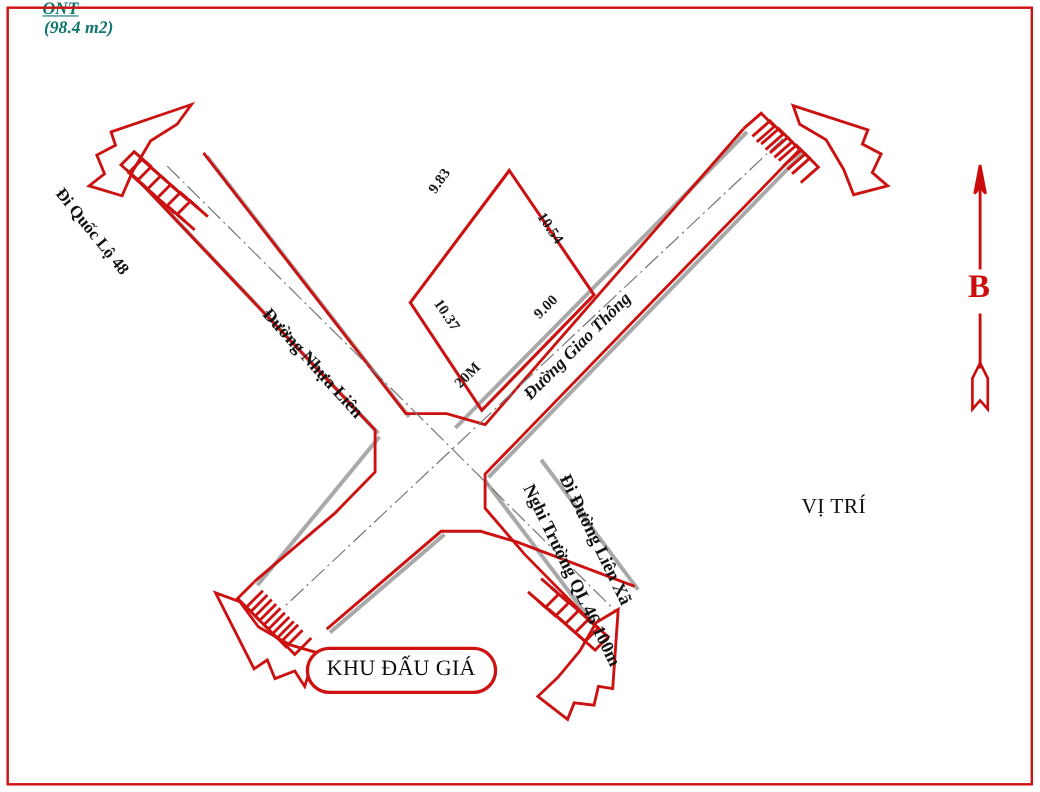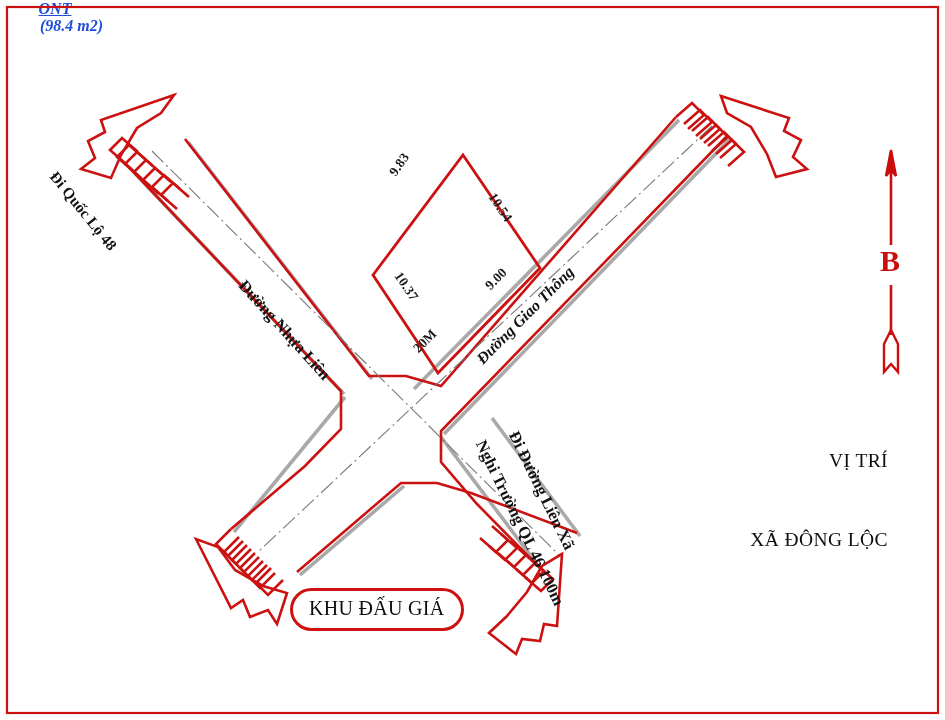--- a/index.html
+++ b/index.html
@@ -18,21 +18,21 @@
   .roadlbl{
     font-family:"Liberation Serif", serif;
     font-size:16px;color:#121212;font-style:italic;font-weight:600;
   }
   .roadlbl-up{
     font-family:"Liberation Serif", serif;
     font-size:16.5px;color:#121212;font-weight:600;
   }
   .parcel-code{
     font-family:"Liberation Serif", serif;
-    color:#1d4ed8;font-style:italic;font-size:16px;font-weight:700;
+    color:#0f766e;font-style:italic;font-size:16px;font-weight:700;
     text-align:center;
   }
   .parcel-code .code{ text-decoration:underline; display:block; }
   .parcel-code .area{ display:block; margin-top:-1px;padding-left:33px; }
   .locblock{
     font-family:"Liberation Serif", serif;
     font-size:19.5px;color:#0d0d0d;text-align:center;line-height:1.34;
     letter-spacing:.4px;
   }
   .titlebox{
@@ -228,22 +228,21 @@
   <div class="txt roadlbl-up" style="left:249px;top:276px;transform:rotate(48deg);transform-origin:0 0;">Đường Nhựa Liên</div>
 
   <div class="txt roadlbl" style="left:473px;top:355px;transform:rotate(-45deg);transform-origin:0 0;">Đường Giao Thông</div>
 
   <div class="txt roadlbl-up" style="left:60px;top:168px;transform:rotate(51deg);transform-origin:0 0;font-size:15.5px;">Đi Quốc Lộ 48</div>
 
   <div class="txt roadlbl-up" style="left:522px;top:428px;transform:rotate(64deg);transform-origin:0 0;font-size:16.5px;">Đi Đường Liên Xã</div>
 
   <div class="txt roadlbl-up" style="left:489px;top:437px;transform:rotate(64deg);transform-origin:0 0;font-size:16.5px;">Nghi Trường QL 46 100m</div>
 
-  <div class="txt locblock" style="left:628px;top:396px;width:260px;text-align:right;">
+  <div class="txt locblock" style="left:628px;top:396px;width:260px;">
     <div>VỊ TRÍ</div>
-    <div>XÃ ĐÔNG LỘC</div>
   </div>
 
-  <div class="titlebox" style="left:290px;top:588px;border-radius:23px;">
+  <div class="titlebox" style="left:278px;top:588px;border-radius:23px;">
     <div>KHU ĐẤU GIÁ</div>
   </div>
 
 </div>
 
 </body></html>

